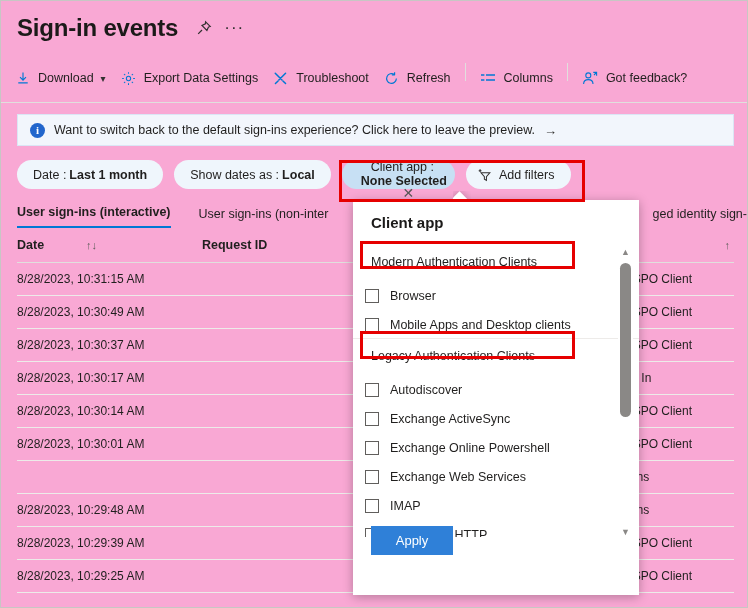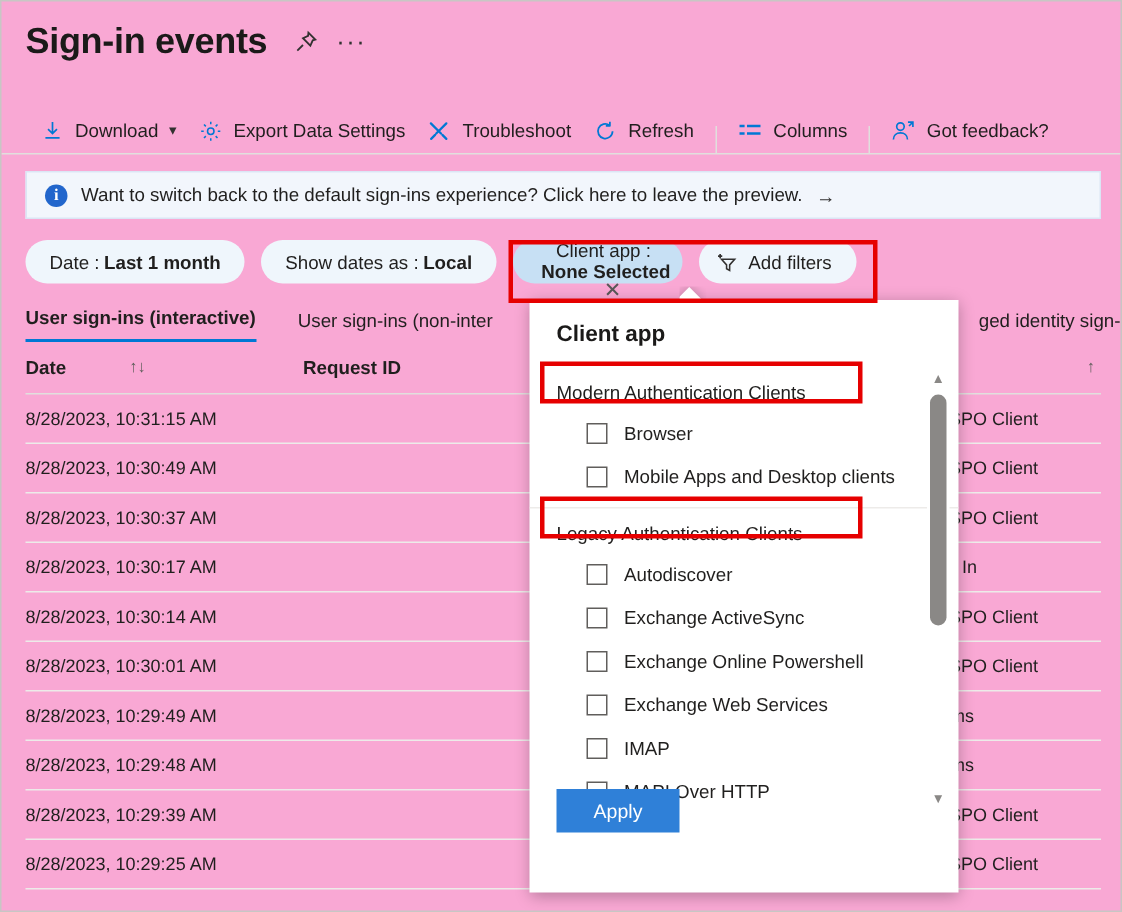--- a/index.html
+++ b/index.html
@@ -48,23 +48,23 @@
     margin-left: 10px;
     font-size: 17px;
     color: #323130;
     line-height: 10px;
     letter-spacing: 1px;
   }
 
   
   .commandbar {
     display: flex;
-    align-items: flex-end;
+    align-items: flex-start;
     height: 40px;
-    padding-left: 18px;
+    padding-left: 6px;
     border-bottom: 1px solid #e1dfdd;
     margin-top: 18px;
     box-sizing: border-box;
   }
   .cmd {
     display: inline-flex;
     align-items: center;
     font-size: 12.5px;
     color: #201f1e;
     height: 30px;
@@ -265,23 +265,23 @@
   }
   .optlist {
     position: absolute;
     left: 0; top: 45px;
     width: 286px;
     height: 292px;
     overflow: hidden;
   }
   .opt {
     display: flex;
-    align-items: center;
+    align-items: flex-end;
     height: 29px;
-    padding-left: 38px;
+    padding-left: 12px;
     font-size: 12.5px;
     color: #201f1e;
     cursor: pointer;
   }
   .cbx {
     width: 14px; height: 14px;
     border: 1px solid #605e5c;
     background: #fff;
     margin-right: 11px;
     box-sizing: border-box;
@@ -523,21 +523,20 @@
           <div class="td-date">8/28/2023, 10:30:14 AM</div>
           <div class="td-req"></div>
           <div class="td-app">ow SPO Client</div>
         </div>
         <div class="trow">
           <div class="td-date">8/28/2023, 10:30:01 AM</div>
           <div class="td-req"></div>
           <div class="td-app">ow SPO Client</div>
         </div>
         <div class="trow">
-          <div class="td-date">8/28/2023, 10:29:49 AM</div>
           <div class="td-req"></div>
           <div class="td-app">Teams</div>
         </div>
         <div class="trow">
           <div class="td-date">8/28/2023, 10:29:48 AM</div>
           <div class="td-req"></div>
           <div class="td-app">Teams</div>
         </div>
         <div class="trow">
           <div class="td-date">8/28/2023, 10:29:39 AM</div>

